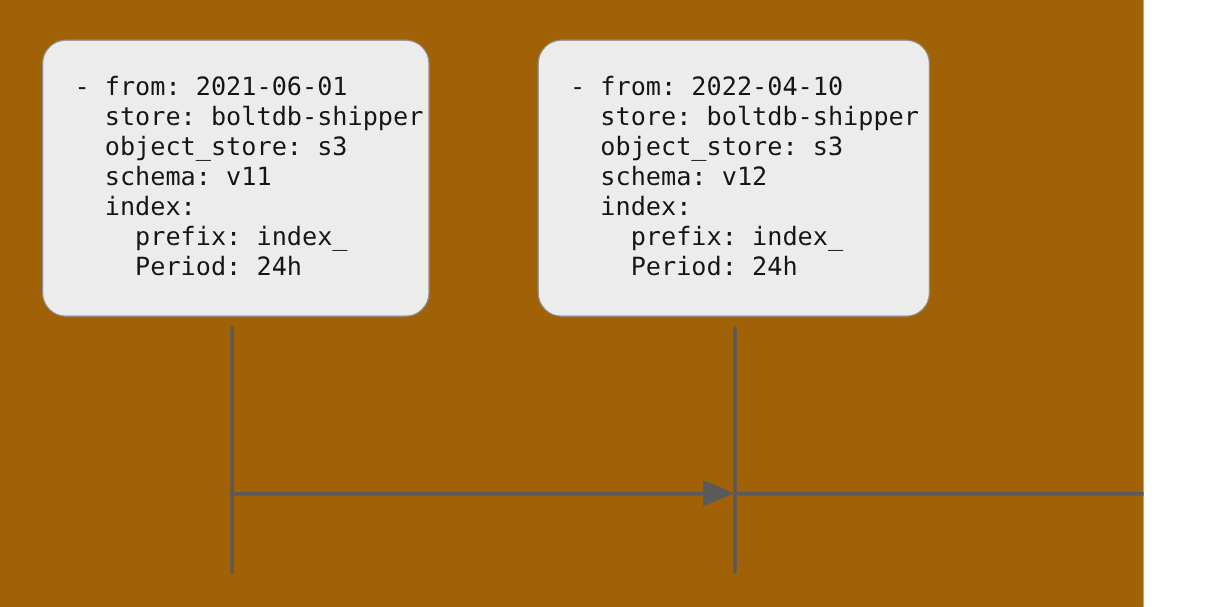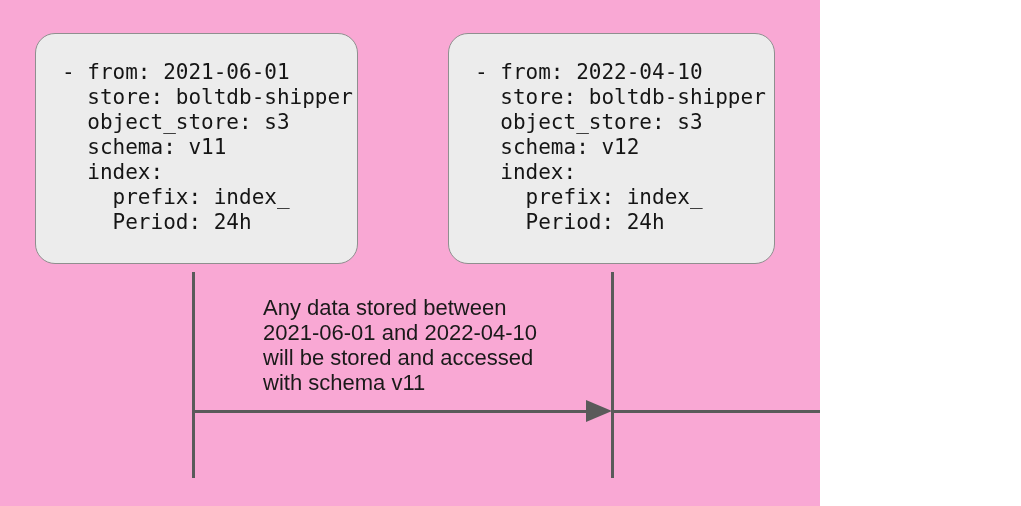--- a/index.html
+++ b/index.html
@@ -2,23 +2,23 @@
 <html><head>
 <meta charset="utf-8">
 <style>
   html, body {
     margin: 0;
     padding: 0;
     background: #ffffff;
   }
   .canvas {
     position: relative;
-    width: 820px;
+    width: 953px;
     height: 506px;
-    background: #f9a8d4;
+    background: #a16207;
     overflow: hidden;
     font-family: "Liberation Sans", sans-serif;
   }
   .config-box {
     position: absolute;
     box-sizing: border-box;
     margin: 0;
     top: 33px;
     height: 231px;
     background: #ececec;
@@ -103,19 +103,15 @@
   <div class="vline vline2"></div>
 
   <div class="hline hline1"></div>
 
   <div class="arrowhead arrowhead1"></div>
 
   <div class="hline hline2"></div>
 
   <div class="arrowhead arrowhead2"></div>
 
-  <div class="annotation annotation1">Any data stored between
-2021-06-01 and 2022-04-10
-will be stored and accessed
-with schema v11</div>
 
 
 </div>
 
 </body></html>

